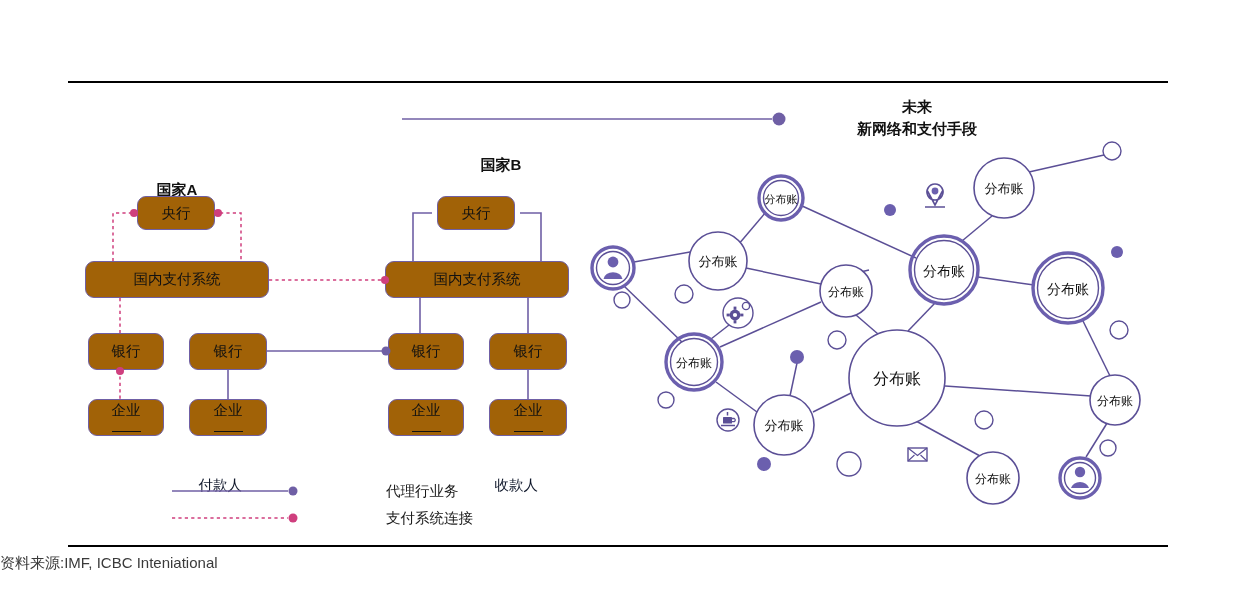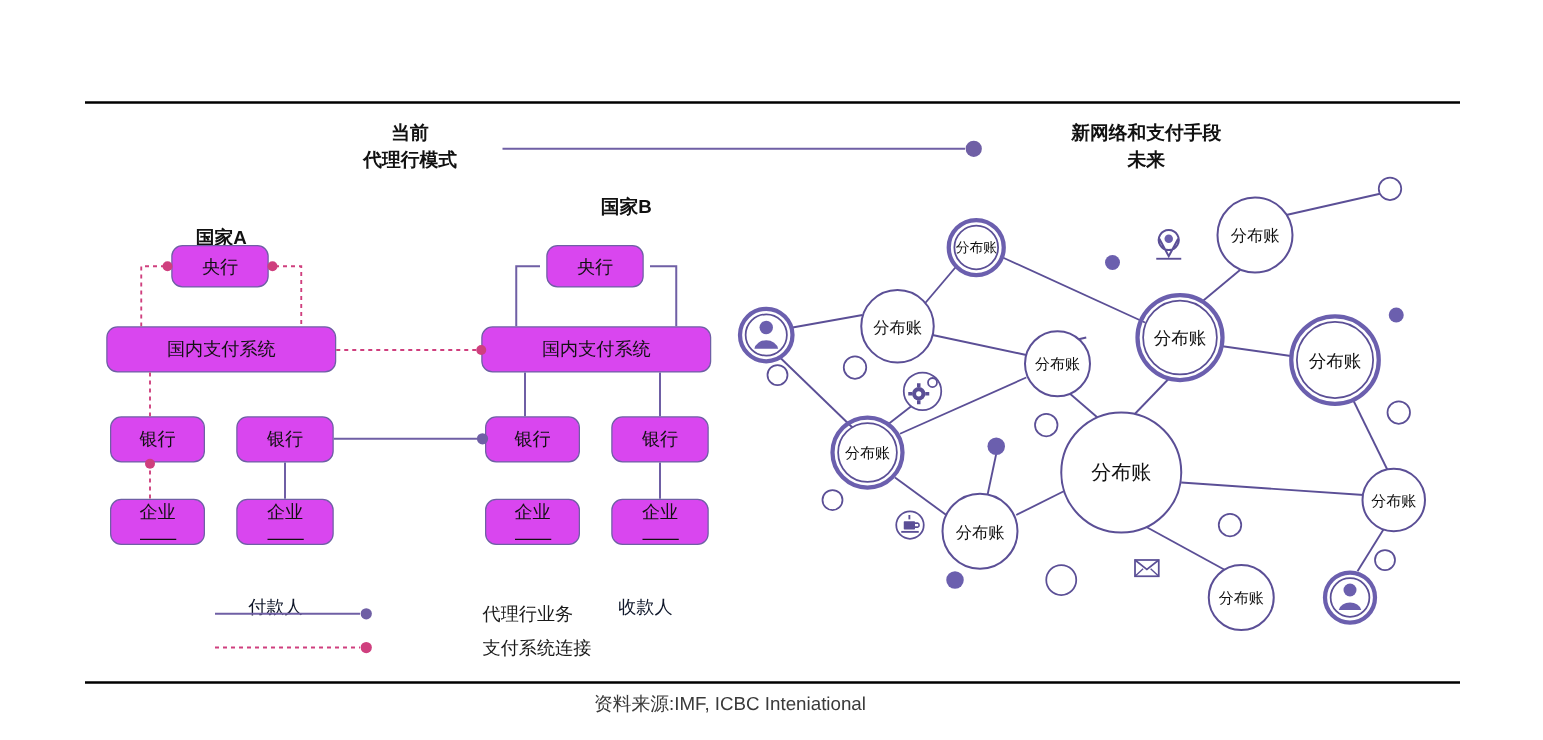--- a/index.html
+++ b/index.html
@@ -38,36 +38,36 @@
     position:absolute;font-size:14.5px;color:#0f172a;text-align:right;white-space:nowrap;font-family:Liberation Serif, serif;
   }
   .fl-a{left:112px;top:476px;width:130px;}
   .fl-b{left:408px;top:476px;width:130px;}
   .fl-net{left:780px;top:503px;width:260px;}
 
   .node{
     position:absolute;
     border:1.6px solid #6f5fa5;
     border-radius:9px;
-    background:#d946ef;
+    background:#a16207;
     display:flex;align-items:center;justify-content:center;
     font-size:14.5px;color:#111;
     box-sizing:border-box;
     white-space:nowrap;
   }
   .node.u span{border-bottom:1.2px solid #111;padding-bottom:12px;line-height:1.1;}
 
   .legend-text{
     position:absolute;font-size:14.5px;color:#1a1a1a;white-space:nowrap;
   }
   .lt1{left:386px;top:482px;}
   .lt2{left:386px;top:509px;}
 
   .src{
-    position:absolute;left:0;top:554px;width:1168px;text-align:center;
+    position:absolute;left:0;top:554px;width:1168px;text-align:left;
     font-size:15px;color:#3a3a3a;
   }
 
   svg{position:absolute;left:0;top:0;width:1234px;height:592px;overflow:visible;}
   .lnk{stroke:#6f5fa5;stroke-width:1.6;fill:none;}
   .dash{stroke:#cf3f7e;stroke-width:1.5;fill:none;stroke-dasharray:3.2 3.2;stroke-linecap:butt;}
   .dot-p{fill:#cf3f7e;}
   .dot-v{fill:#6f5fa5;}
   .netline{stroke:#5b4f96;stroke-width:1.5;fill:none;}
   .ring{fill:#fff;stroke:#5b4f96;stroke-width:1.6;}
@@ -82,27 +82,23 @@
   .icon-s{fill:#5b4f96;}
 </style>
 </head>
 <body>
 
 <div id="root">
 
   <div class="rule-top"></div>
   <div class="rule-bottom"></div>
 
-  <div class="hdr hdr-left">
-    <div>当前</div>
-    <div>代理行模式</div>
-  </div>
   <div class="hdr hdr-right">
+    <div>未来</div>
     <div>新网络和支付手段</div>
-    <div>未来</div>
   </div>
 
   <div class="country-label cl-a">国家A</div>
   <div class="country-label cl-b">国家B</div>
 
   <div class="node" style="left:137px;top:196px;width:78px;height:34px;">
     <span>央行</span>
   </div>
   <div class="node" style="left:85px;top:261px;width:184px;height:37px;">
     <span>国内支付系统</span>

